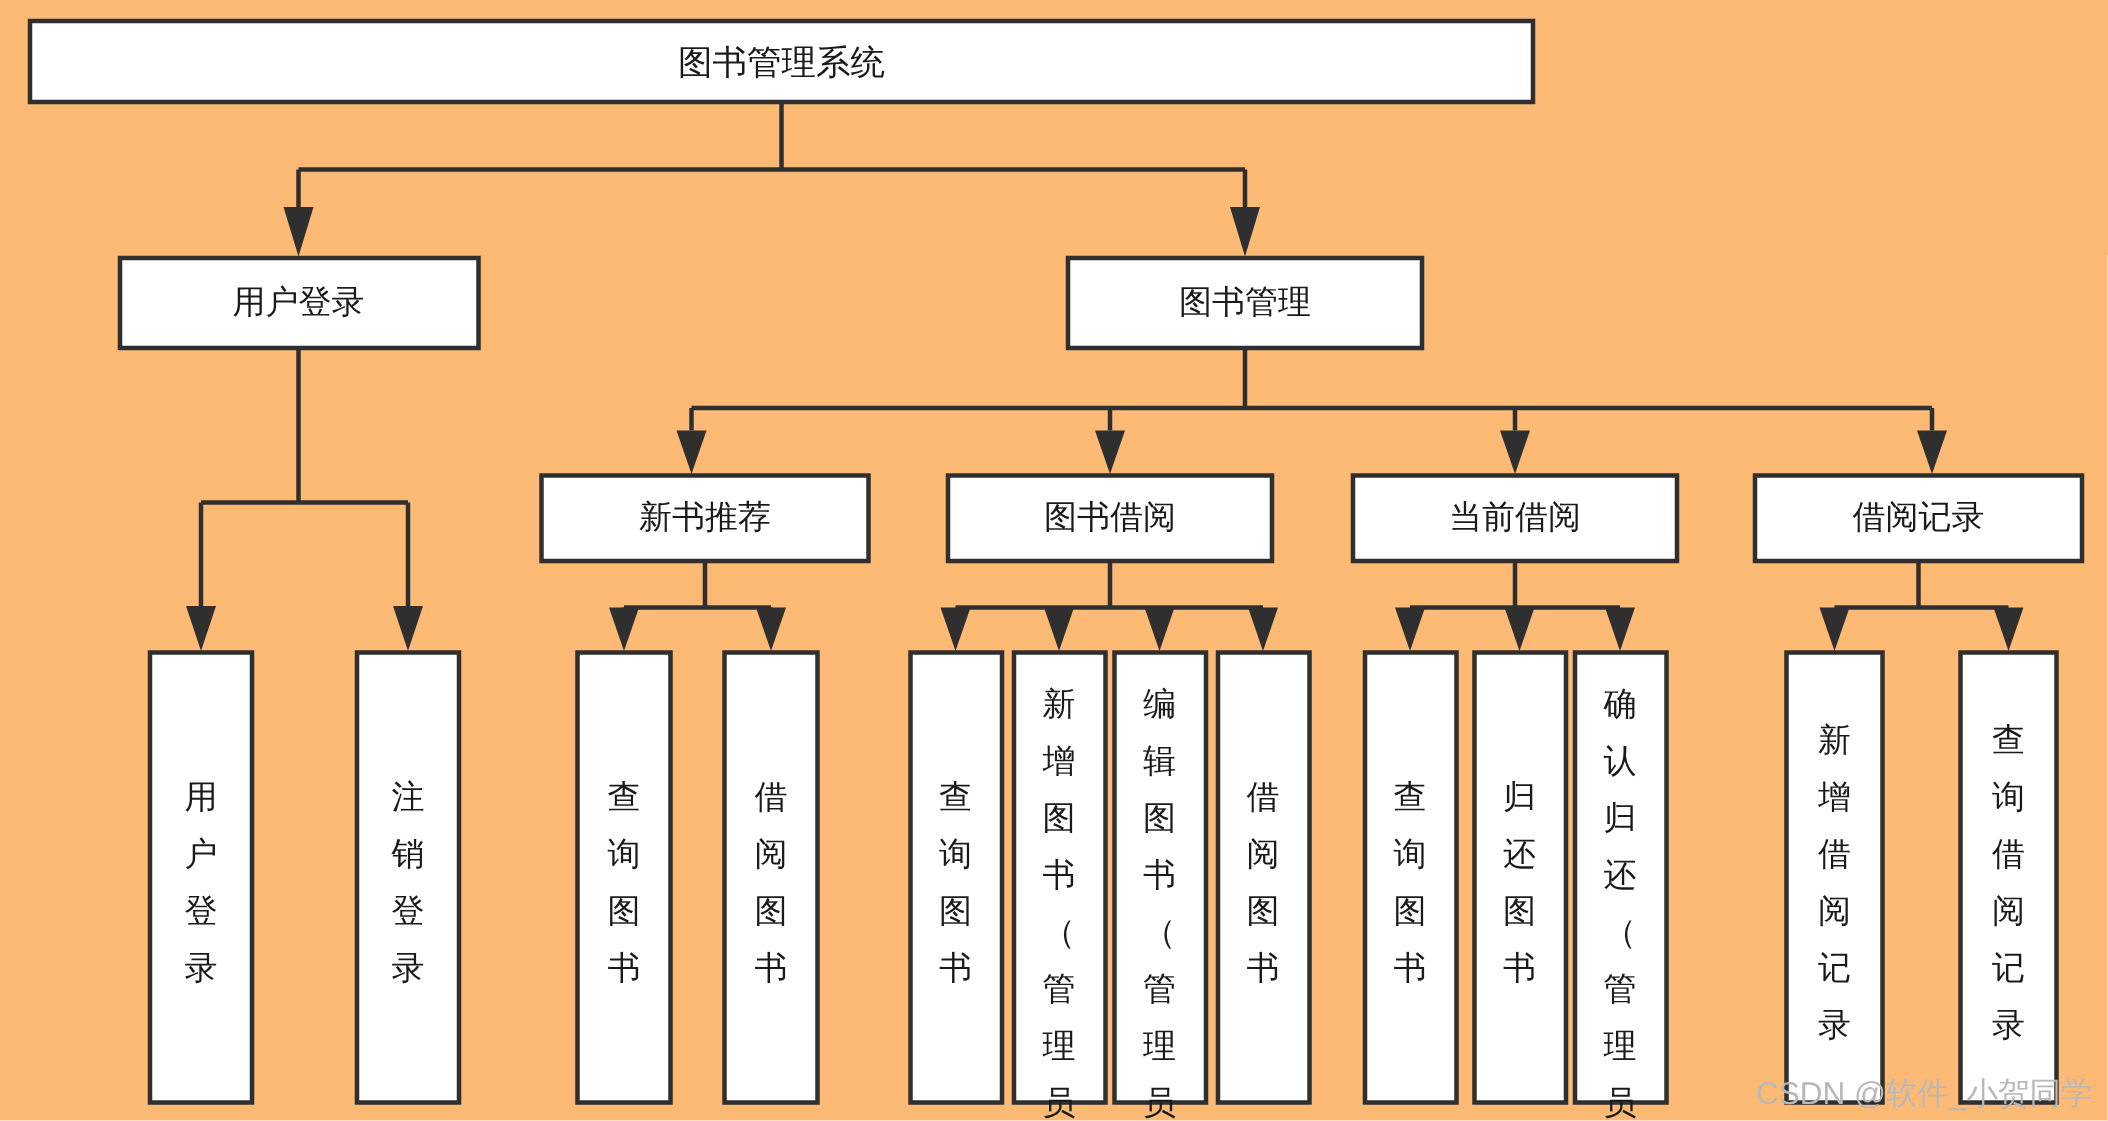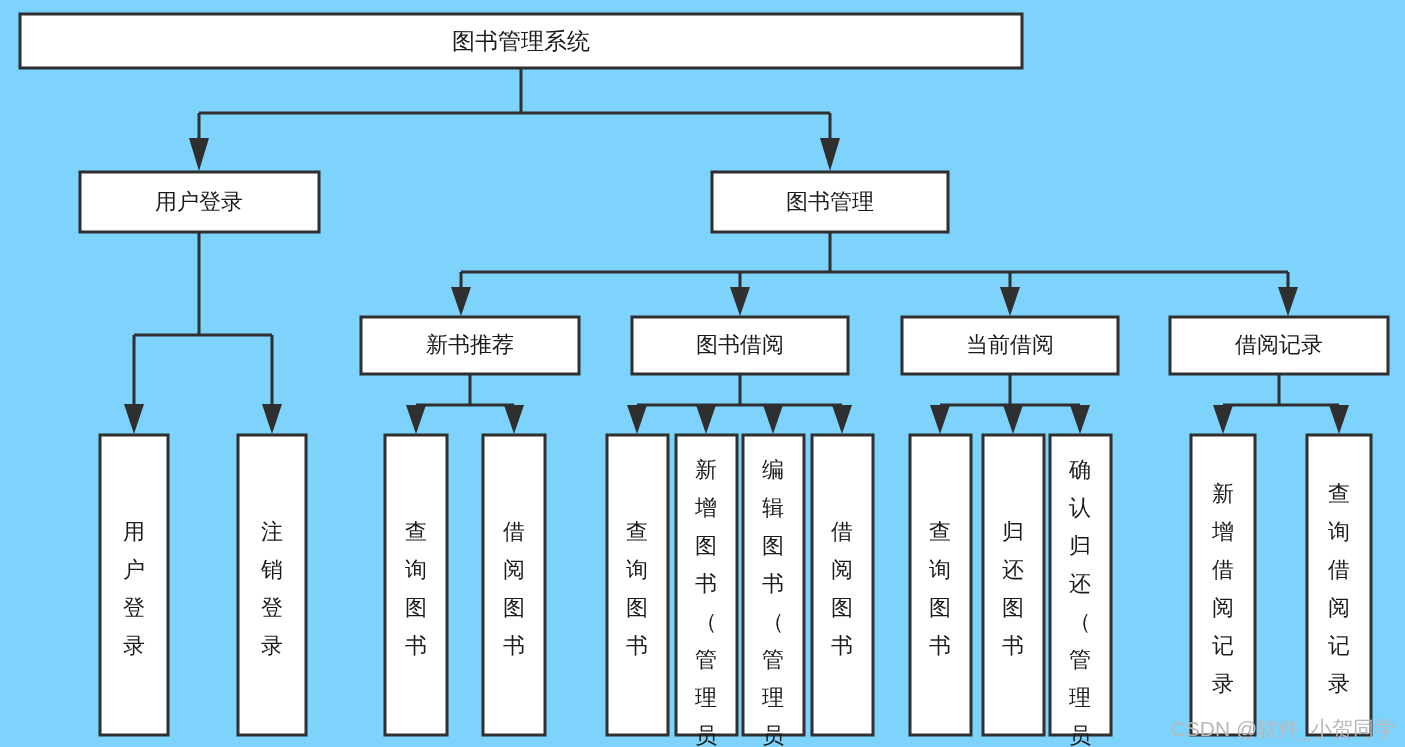--- a/index.html
+++ b/index.html
@@ -8,21 +8,21 @@
     padding: 0;
     background: #ffffff;
   }
   body {
     font-family: "Liberation Sans", "DejaVu Sans", sans-serif;
   }
   #diagram-root {
     position: relative;
     width: 1405px;
     height: 747px;
-    background: #7dd3fc;
+    background: #fdba74;
     overflow: hidden;
   }
   svg.diagram-canvas {
     position: absolute;
     top: 0;
     left: 0;
     width: 1405px;
     height: 747px;
     display: block;
   }

